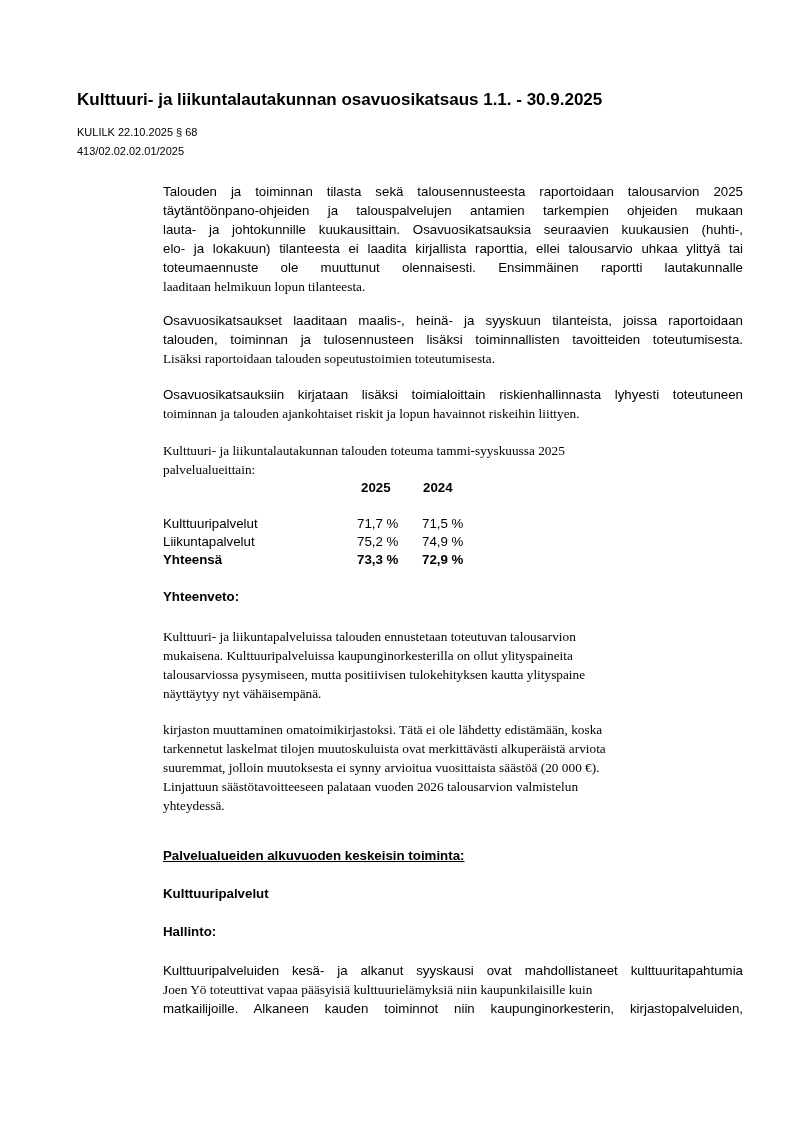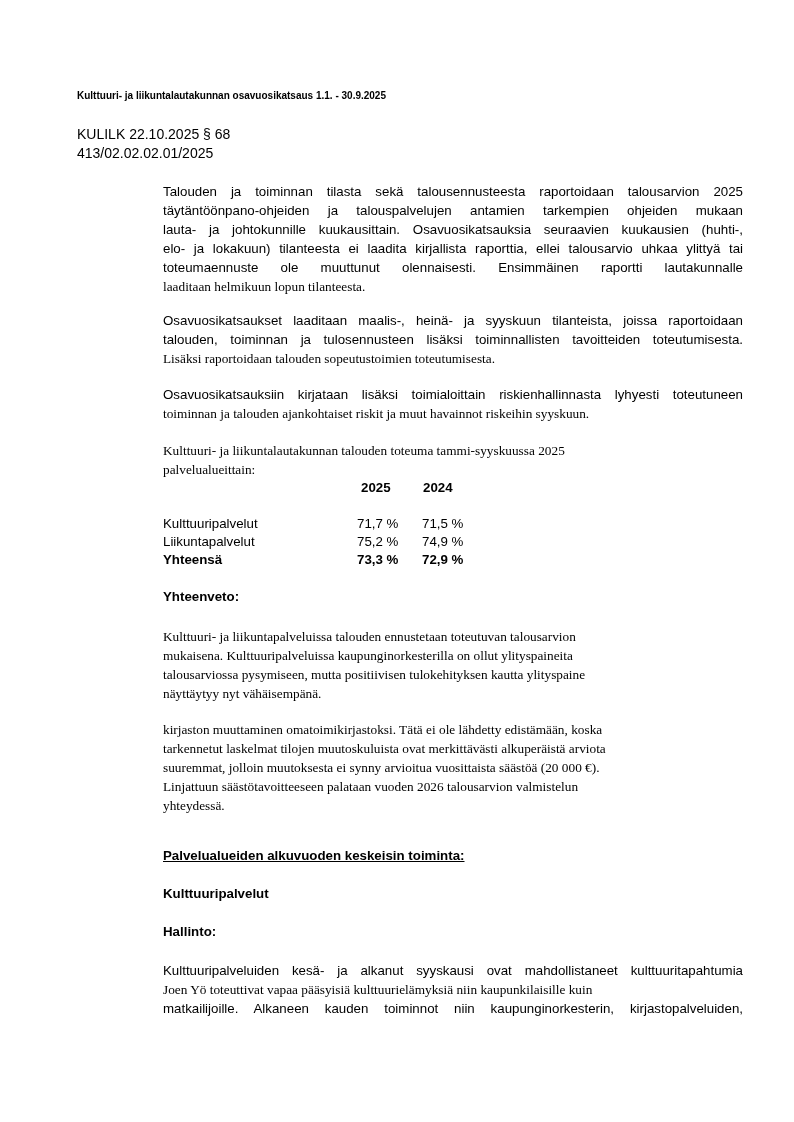--- a/index.html
+++ b/index.html
@@ -1,20 +1,20 @@
 <!DOCTYPE html>
 <html><head>
   <meta charset="utf-8">
   <style>
     html, body { margin: 0; padding: 0; background: #ffffff; }
     body { width: 794px; height: 1122px; position: relative; overflow: hidden;
            font-family: "Liberation Sans", sans-serif; color: #000; font-size: 13.3px; }
     .abs { position: absolute; white-space: nowrap; }
-    .title { left: 77px; top: 90px; font-weight: bold; font-size: 10px; }
-    .meta { left: 77px; font-size: 14px; }
+    .title { left: 77px; top: 90px; font-weight: bold; font-size: 17px; }
+    .meta { left: 77px; font-size: 11px; }
     .body-block { position: absolute; left: 163px; width: 580px; }
     .para { position: absolute; left: 0; width: 580px; line-height: 19px; }
     .para .line { display: block; white-space: nowrap; text-align: justify; text-align-last: justify; }
     .para .line.last { text-align-last: left; font-family: Liberation Serif, serif; }
     .bold { font-weight: bold; }
     .underline { text-decoration: underline; }
     .tbl-row { position: absolute; left: 0; height: 18px; line-height: 18px; width: 400px; }
     .tbl-row span { position: absolute; top: 0; white-space: nowrap; }
     .c0 { left: 0; }
     .c1 { left: 194px; }
@@ -43,21 +43,21 @@
     </div>
 
     <div class="para" style="top:311px;">
       <span class="line">Osavuosikatsaukset laaditaan maalis-, heinä- ja syyskuun tilanteista, joissa raportoidaan</span>
       <span class="line">talouden, toiminnan ja tulosennusteen lisäksi toiminnallisten tavoitteiden toteutumisesta.</span>
       <span class="line last">Lisäksi raportoidaan talouden sopeutustoimien toteutumisesta.</span>
     </div>
 
     <div class="para" style="top:385px;">
       <span class="line">Osavuosikatsauksiin kirjataan lisäksi toimialoittain riskienhallinnasta lyhyesti toteutuneen</span>
-      <span class="line last">toiminnan ja talouden ajankohtaiset riskit ja muut havainnot riskeihin syyskuun.</span>
+      <span class="line last">toiminnan ja talouden ajankohtaiset riskit ja lopun havainnot riskeihin liittyen.</span>
     </div>
 
     <div class="para" style="top:441px;">
       <span class="line last">Kulttuuri- ja liikuntalautakunnan talouden toteuma tammi-syyskuussa 2025</span>
       <span class="line last">palvelualueittain:</span>
     </div>
 
     <div>
       <div class="tbl-row bold" style="top:479px;">
         <span class="h1">2025</span>

